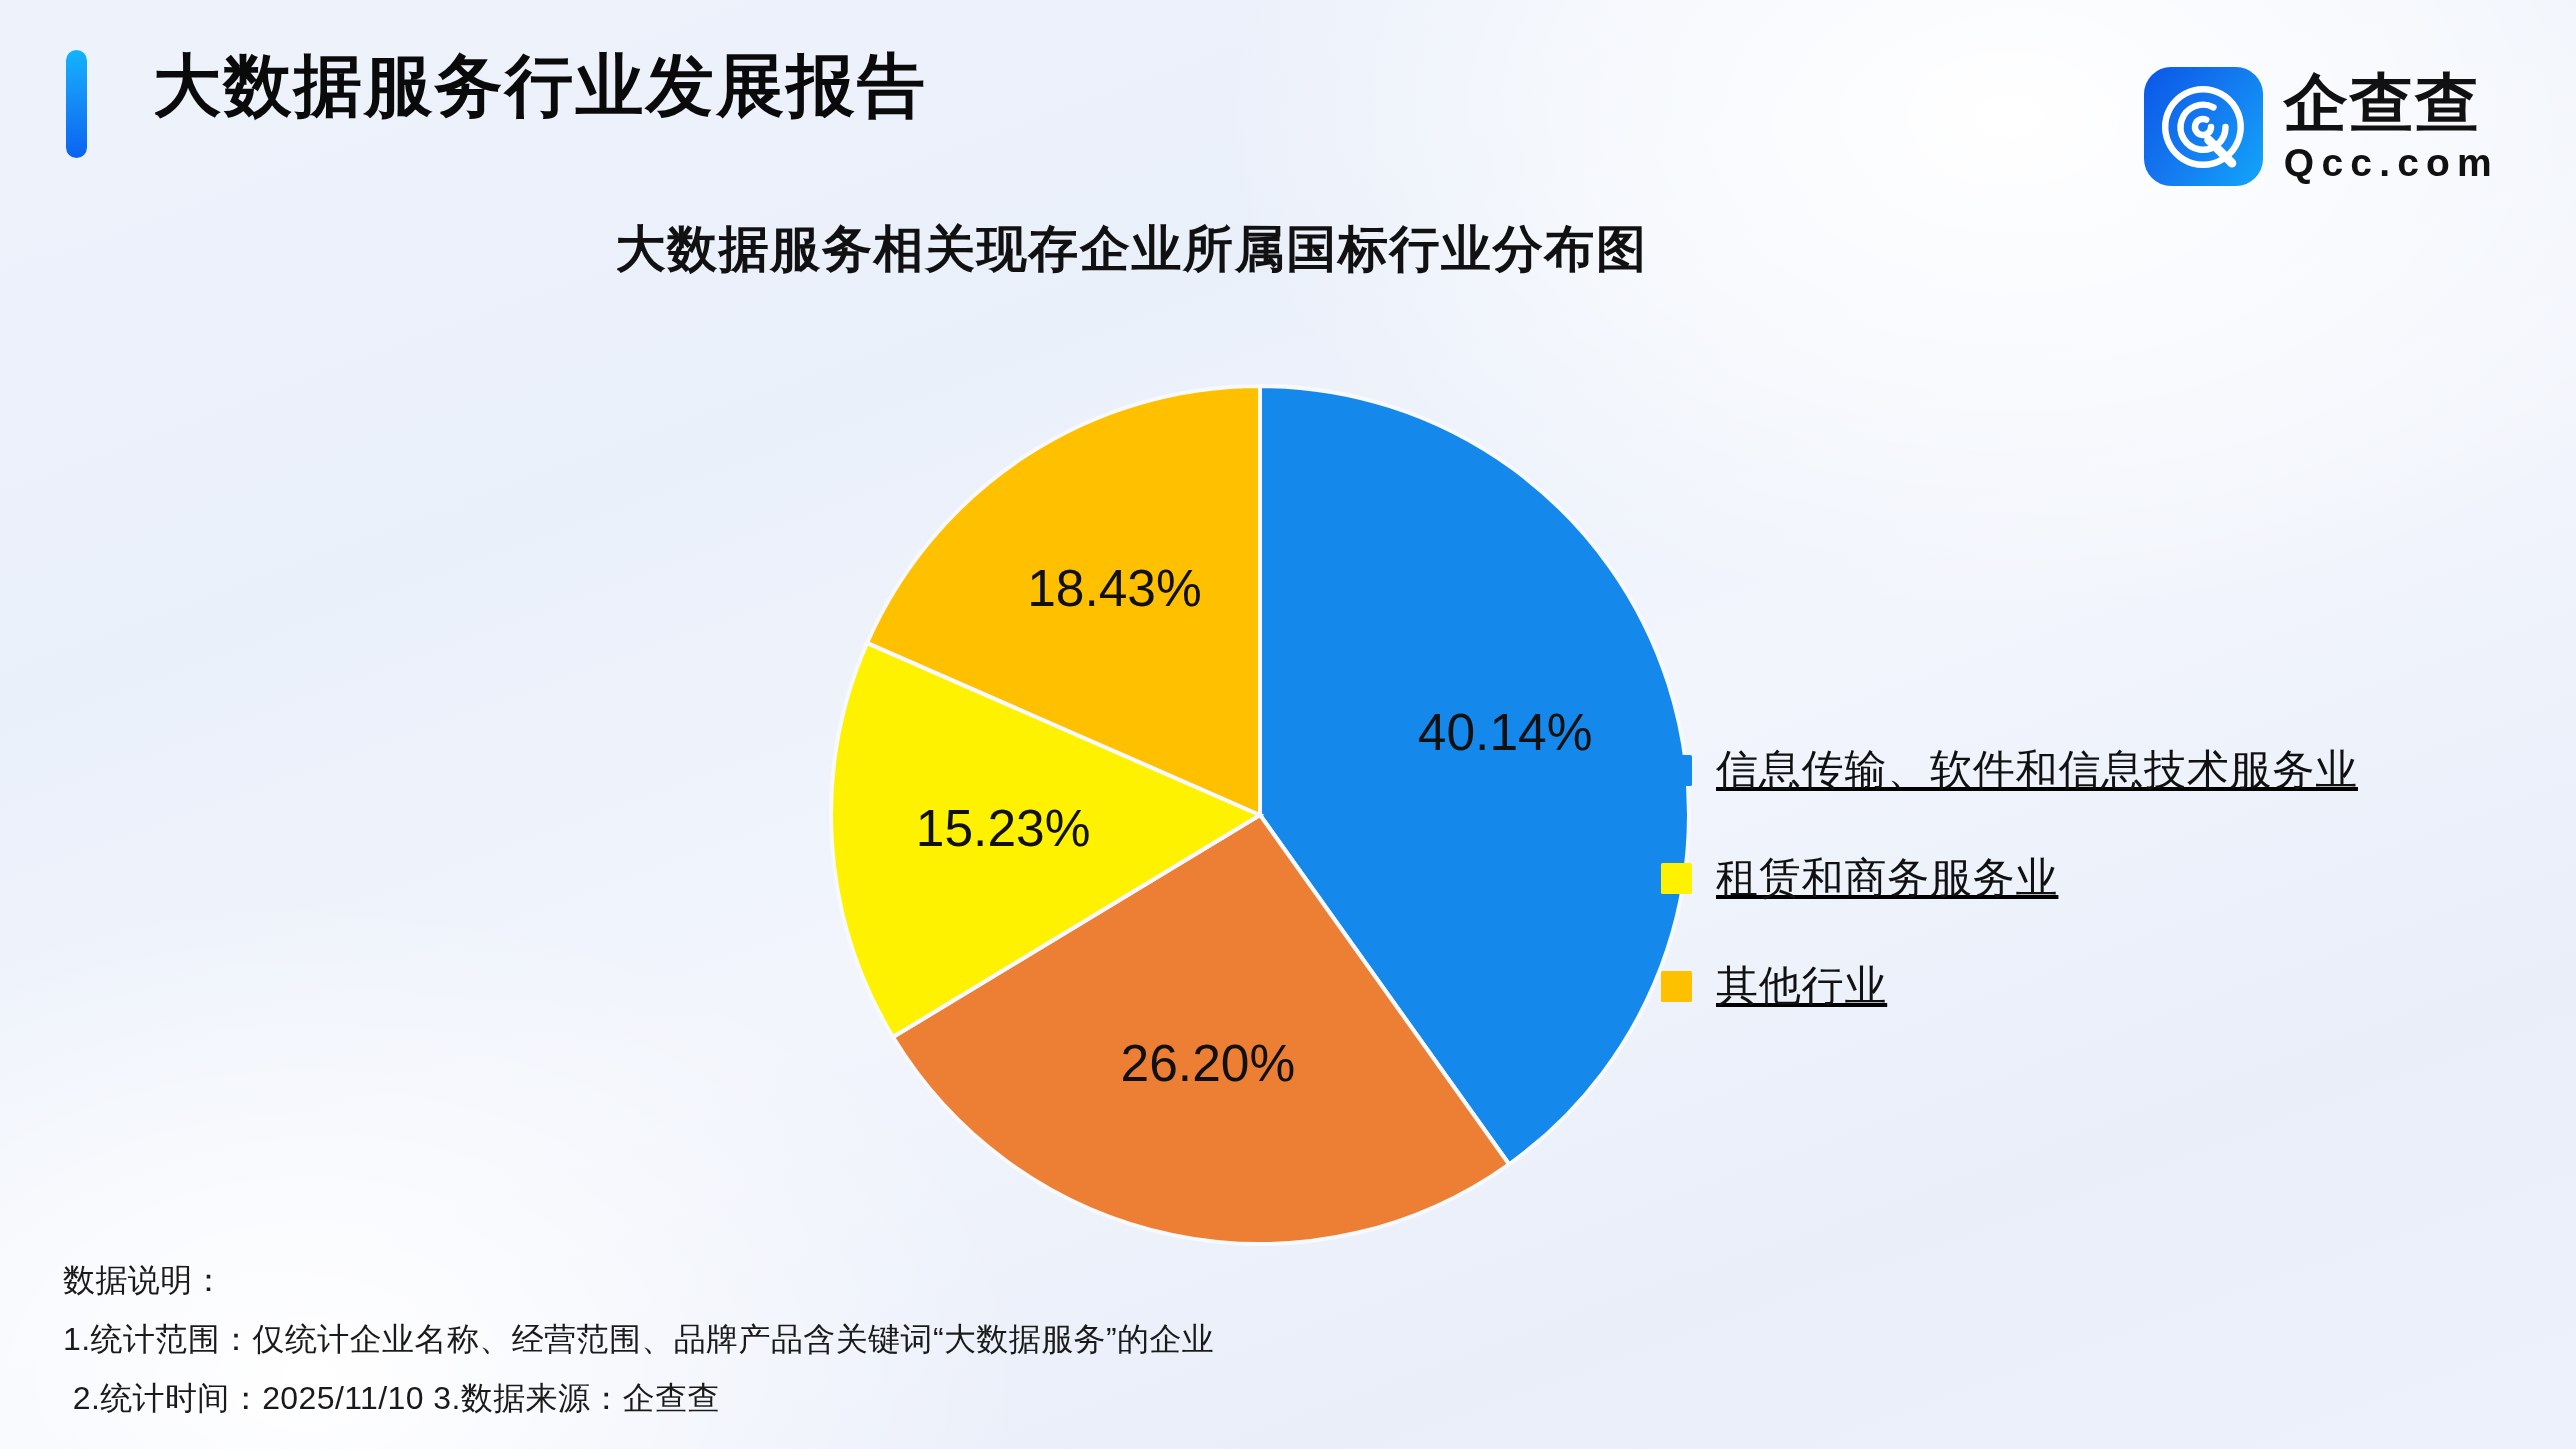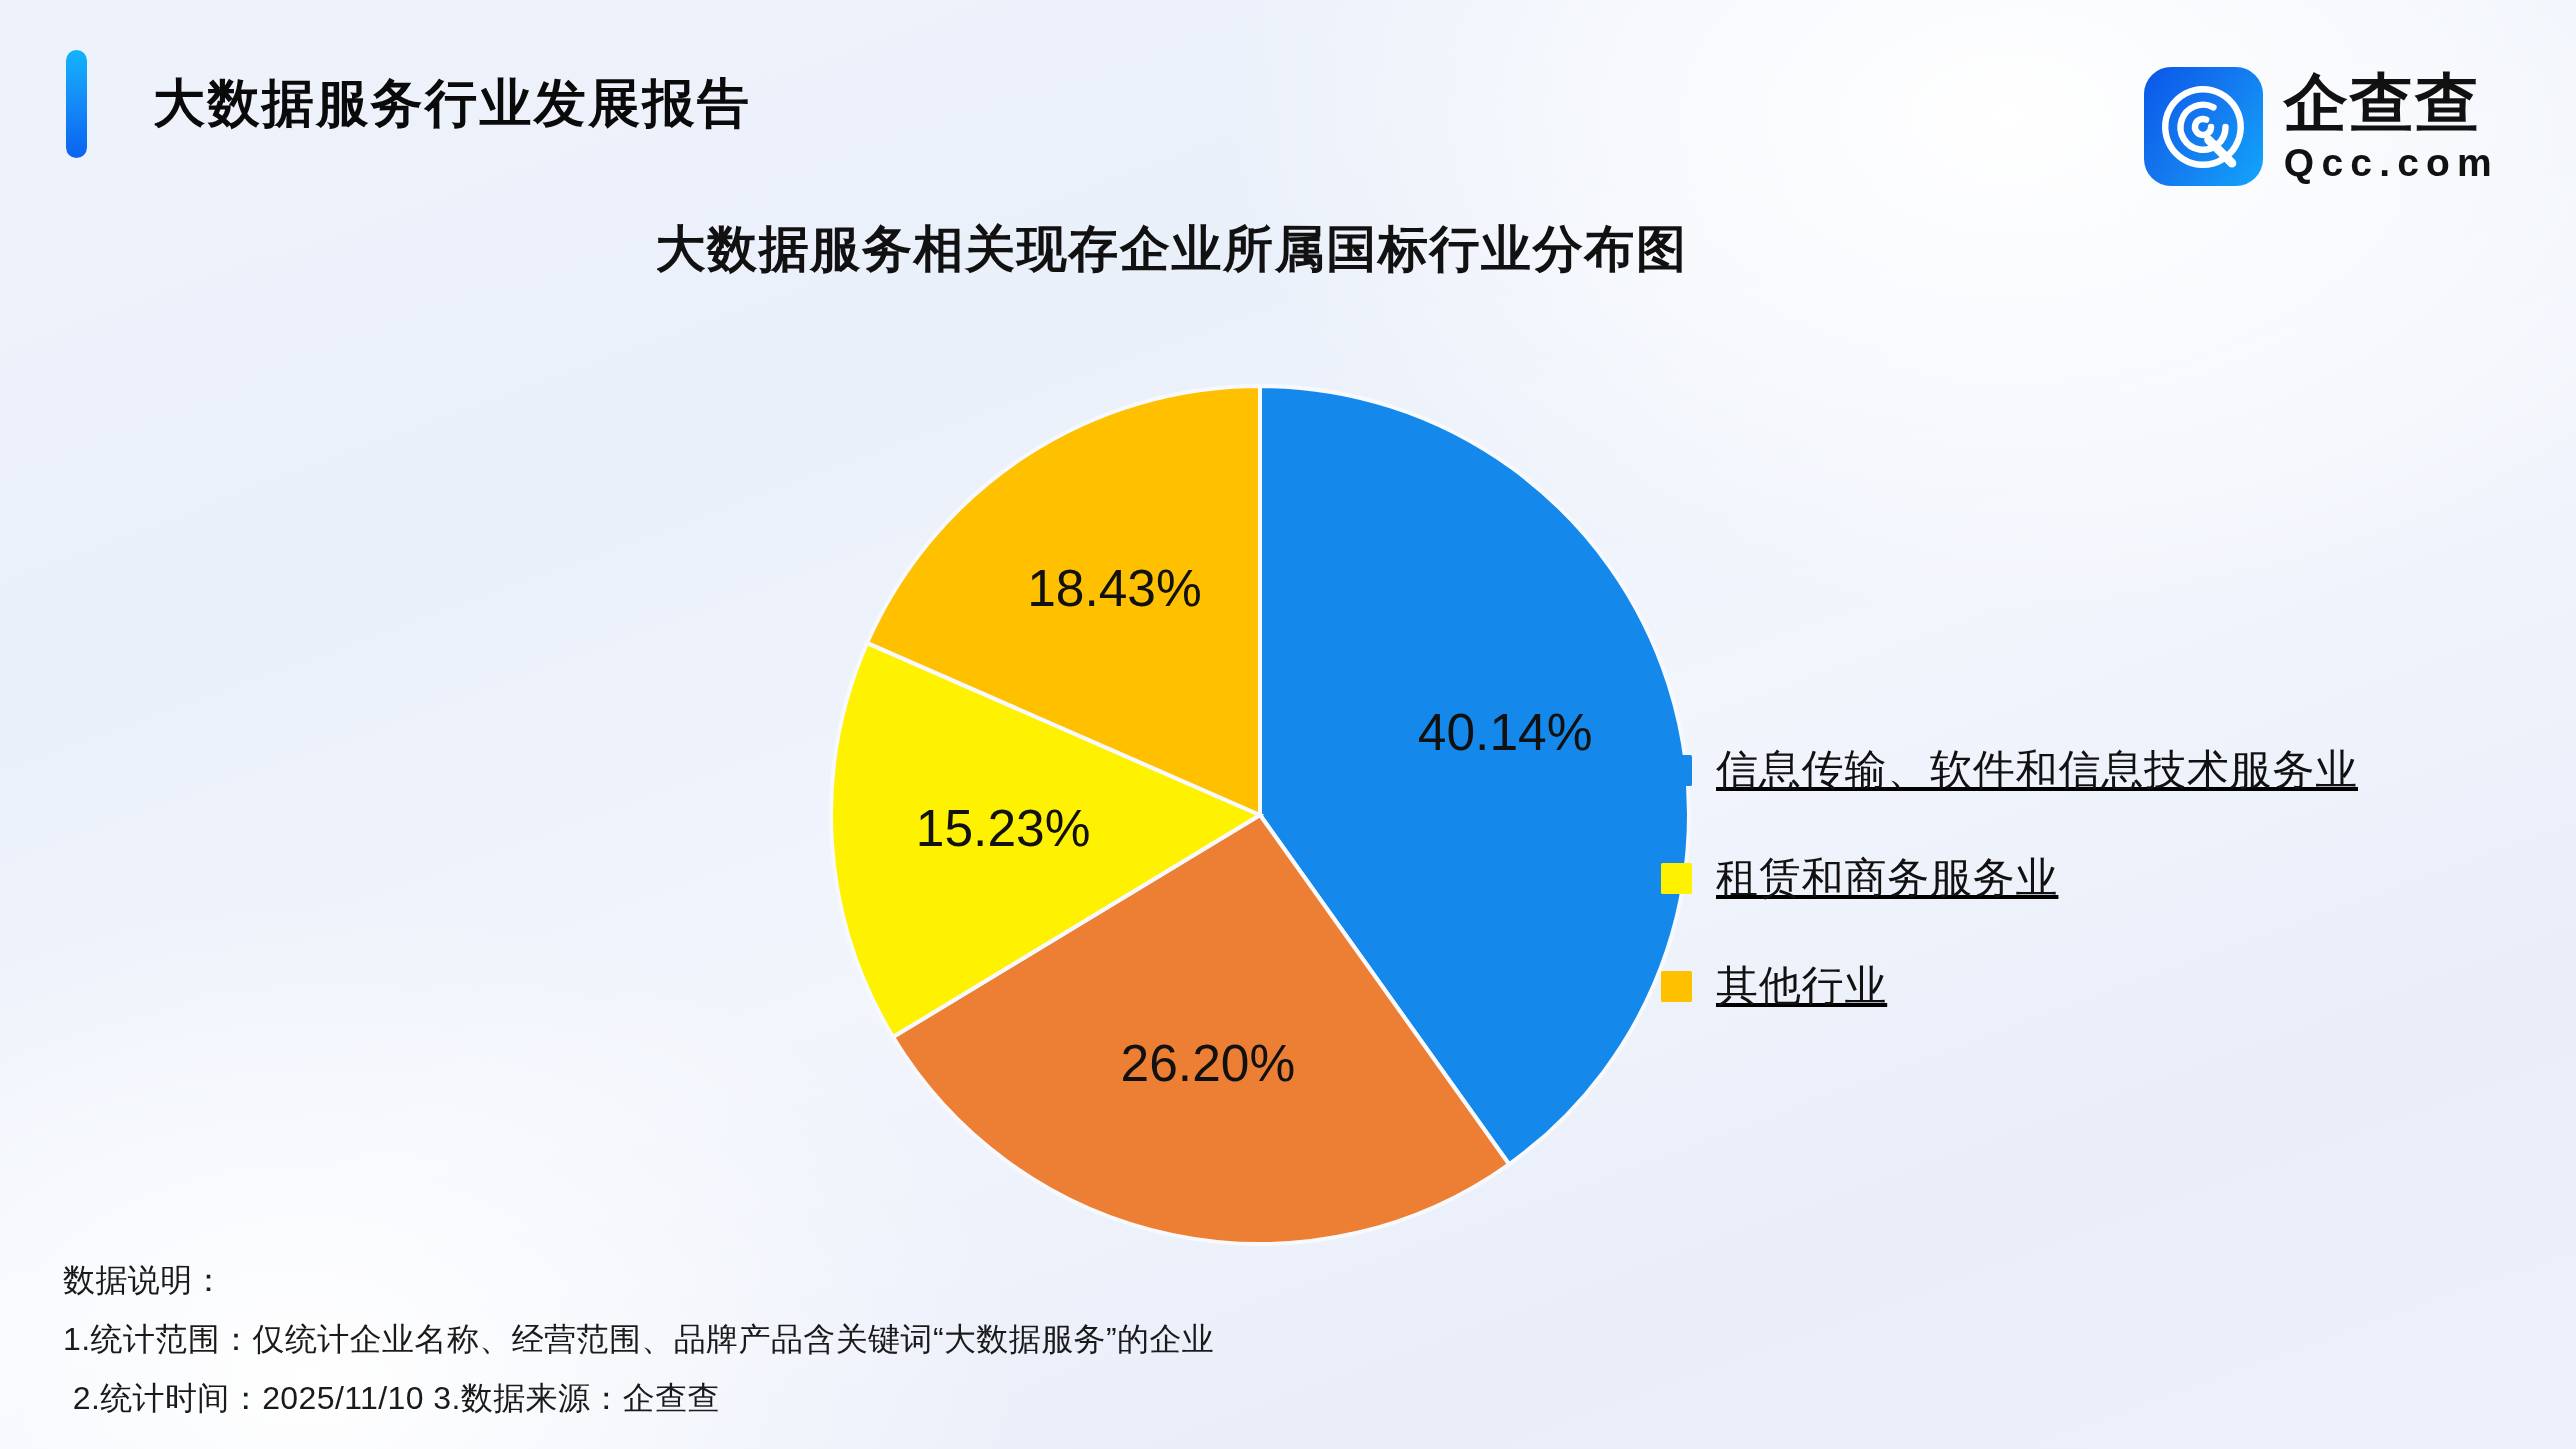--- a/index.html
+++ b/index.html
@@ -39,27 +39,26 @@
     top: 50px;
     width: 21px;
     height: 108px;
     border-radius: 10.5px;
     background: linear-gradient(180deg, #12b4fb 0%, #1691f8 40%, #0a63f0 100%);
   }
   .page-title {
     position: absolute;
     left: 153px;
     top: 40px;
-    font-size: 52px;
+    font-size: 68px;
     font-weight: bold;
     color: #0a0a0a;
     letter-spacing: 2.4px;
     line-height: 1.35;
     white-space: nowrap;
-    margin-top: 28px;
   }
 
   
   .brand {
     position: absolute;
     right: 77px;
     top: 48px;
     display: flex;
     align-items: center;
     gap: 21px;
@@ -103,21 +102,20 @@
     position: absolute;
     top: 216px;
     left: 0;
     width: 2263px;
     text-align: center;
     font-size: 50px;
     font-weight: bold;
     color: #111111;
     letter-spacing: 1.6px;
     white-space: nowrap;
-    margin-left: 40px;
   }
 
   
   .pie-wrap {
     position: absolute;
     left: 829px;
     top: 384px;
     width: 862px;
     height: 862px;
   }

